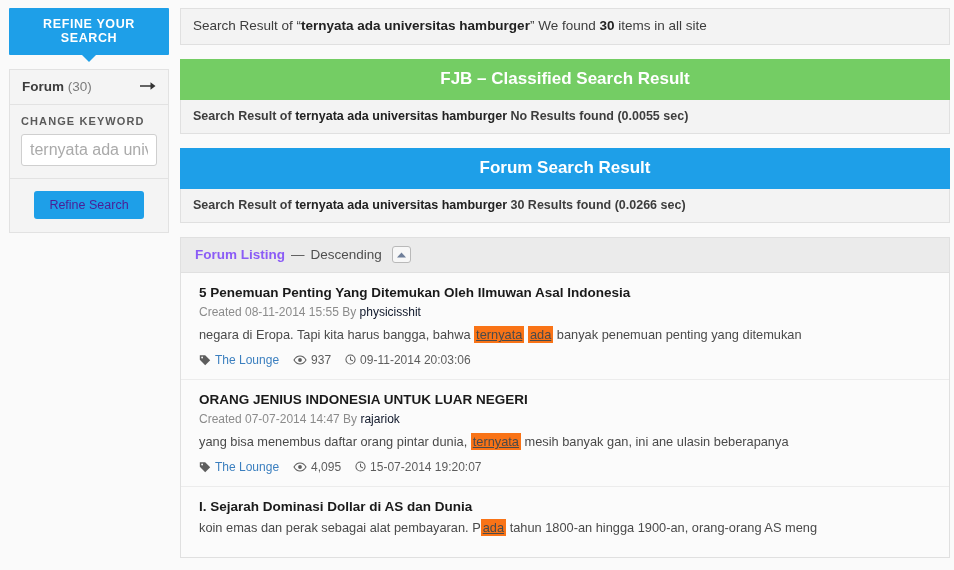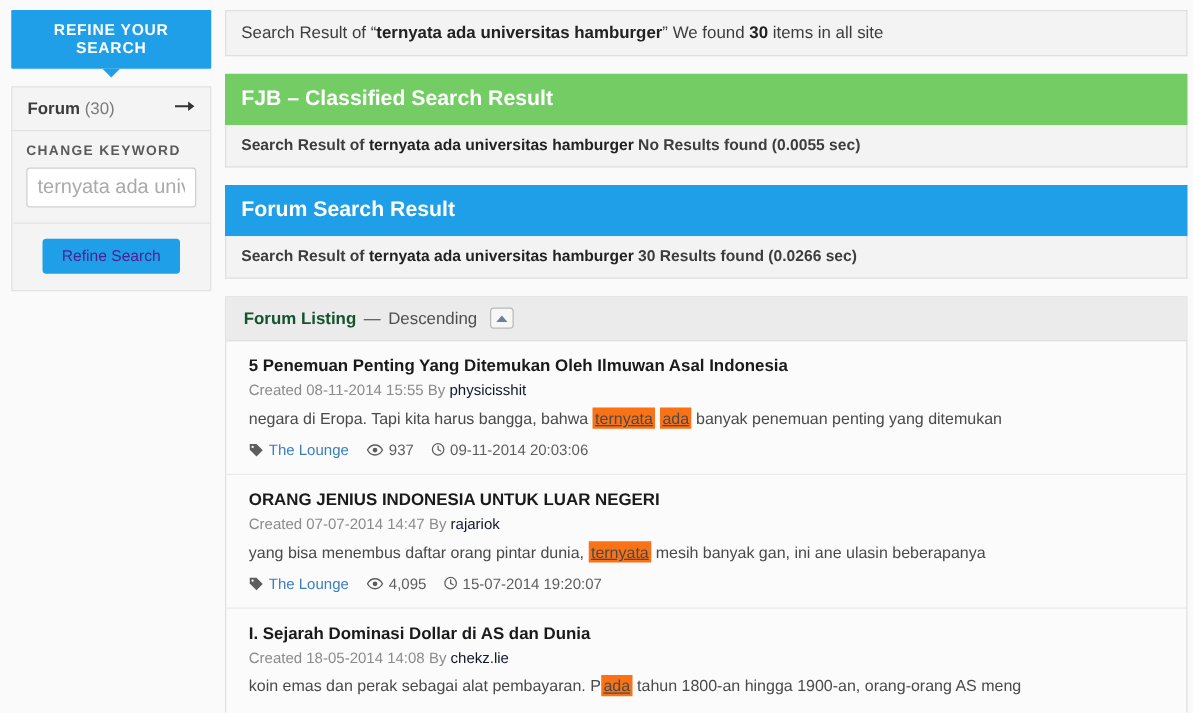--- a/index.html
+++ b/index.html
@@ -142,20 +142,21 @@
     color: #3d3d3d;
   }
   .topbar b { color: #222; }
 
   .section { margin-top: 14px; }
   .section-head {
     padding: 10px 13px 11px;
     color: #ffffff;
     font-size: 17px;
     font-weight: bold;
+    text-align: center;
   }
   .head-green { background: #74cd64; }
   .head-blue  { background: #1e9fe8; }
   .section-sub {
     background: #f3f3f3;
     border: 1px solid #e0e0e0;
     border-top: none;
     padding: 9px 12px 10px;
     font-size: 12.5px;
     color: #3d3d3d;
@@ -173,21 +174,21 @@
   .listing-head {
     background: #ebebeb;
     border-bottom: 1px solid #e0e0e0;
     padding: 8px 14px 9px;
     font-size: 13.5px;
     color: #4f4f4f;
     display: flex;
     align-items: center;
     gap: 6px;
   }
-  .listing-head b { color: #14532d; }
+  .listing-head b { color: #8b5cf6; }
   .sort-toggle {
     display: inline-flex;
     align-items: center;
     justify-content: center;
     width: 17px;
     height: 15px;
     border: 1px solid #b9b9b9;
     border-radius: 3px;
     background: #f7f7f7;
     cursor: pointer;
@@ -384,23 +385,20 @@
                 <path d="M6 3.2 V6.2 L8.2 7.4" fill="none" stroke="#5d5d5d" stroke-width="1.1" stroke-linecap="round"></path>
               </svg>
             </span>
             <span>15-07-2014 19:20:07</span>
           </span>
         </div>
       </div>
 
       <div class="result-item">
         <div class="r-title">I. Sejarah Dominasi Dollar di AS dan Dunia</div>
-        <div class="r-created">
-          <span>Created 18-05-2014 14:08 By </span><a>chekz.lie</a>
-        </div>
         <div class="r-snippet">
           <span>koin emas dan perak sebagai alat pembayaran. P</span><span class="hl">ada</span><span> tahun 1800-an hingga 1900-an, orang-orang AS meng</span>
         </div>
       </div>
 
     </div>
   </div>
 </div>
 
 </body></html>

